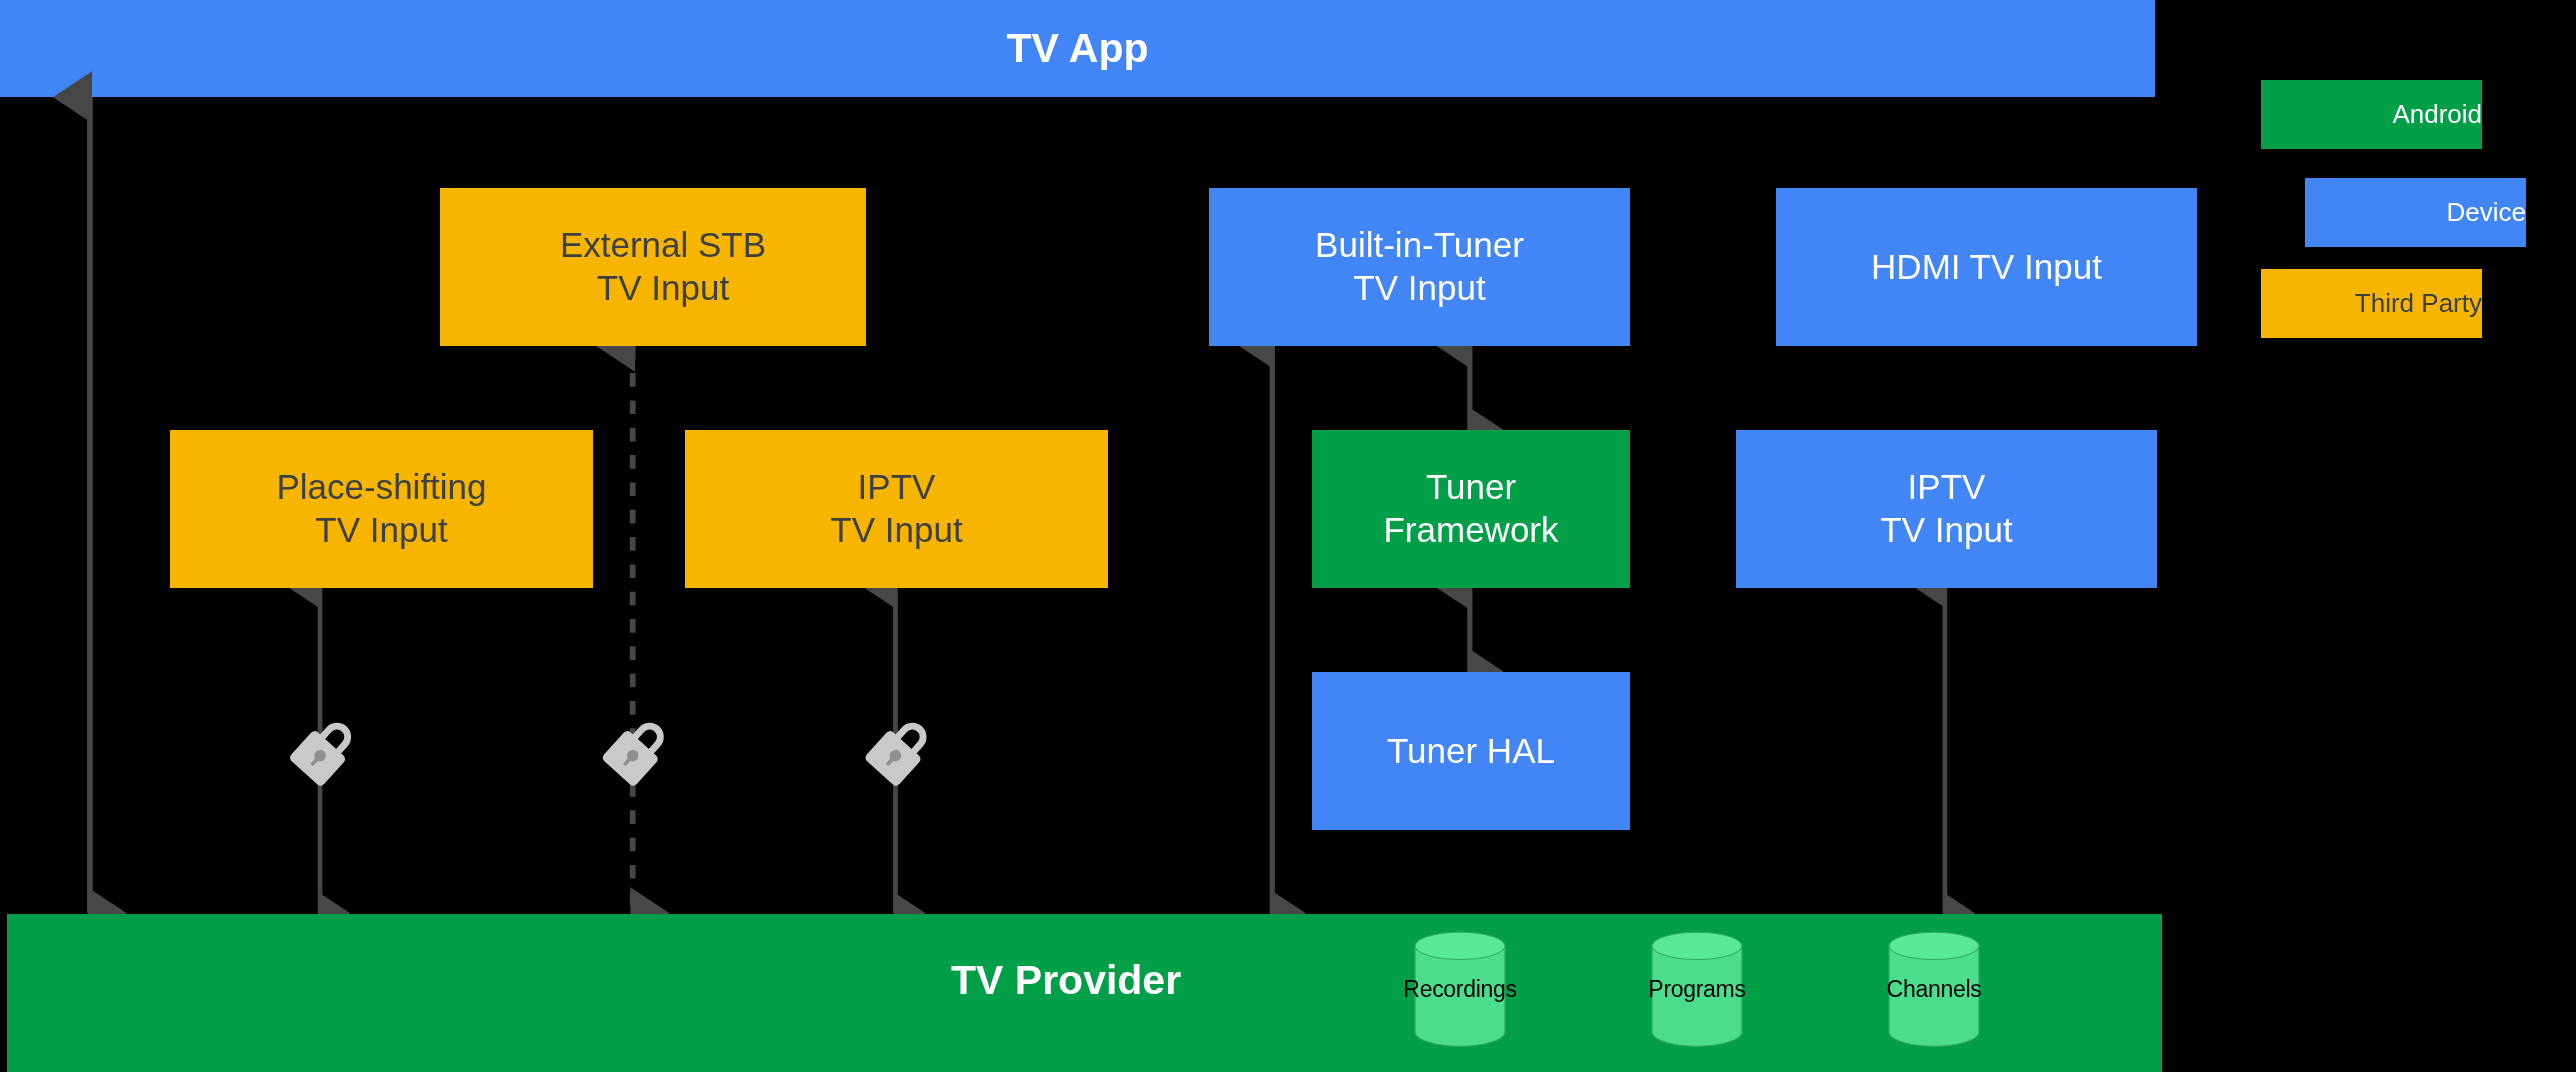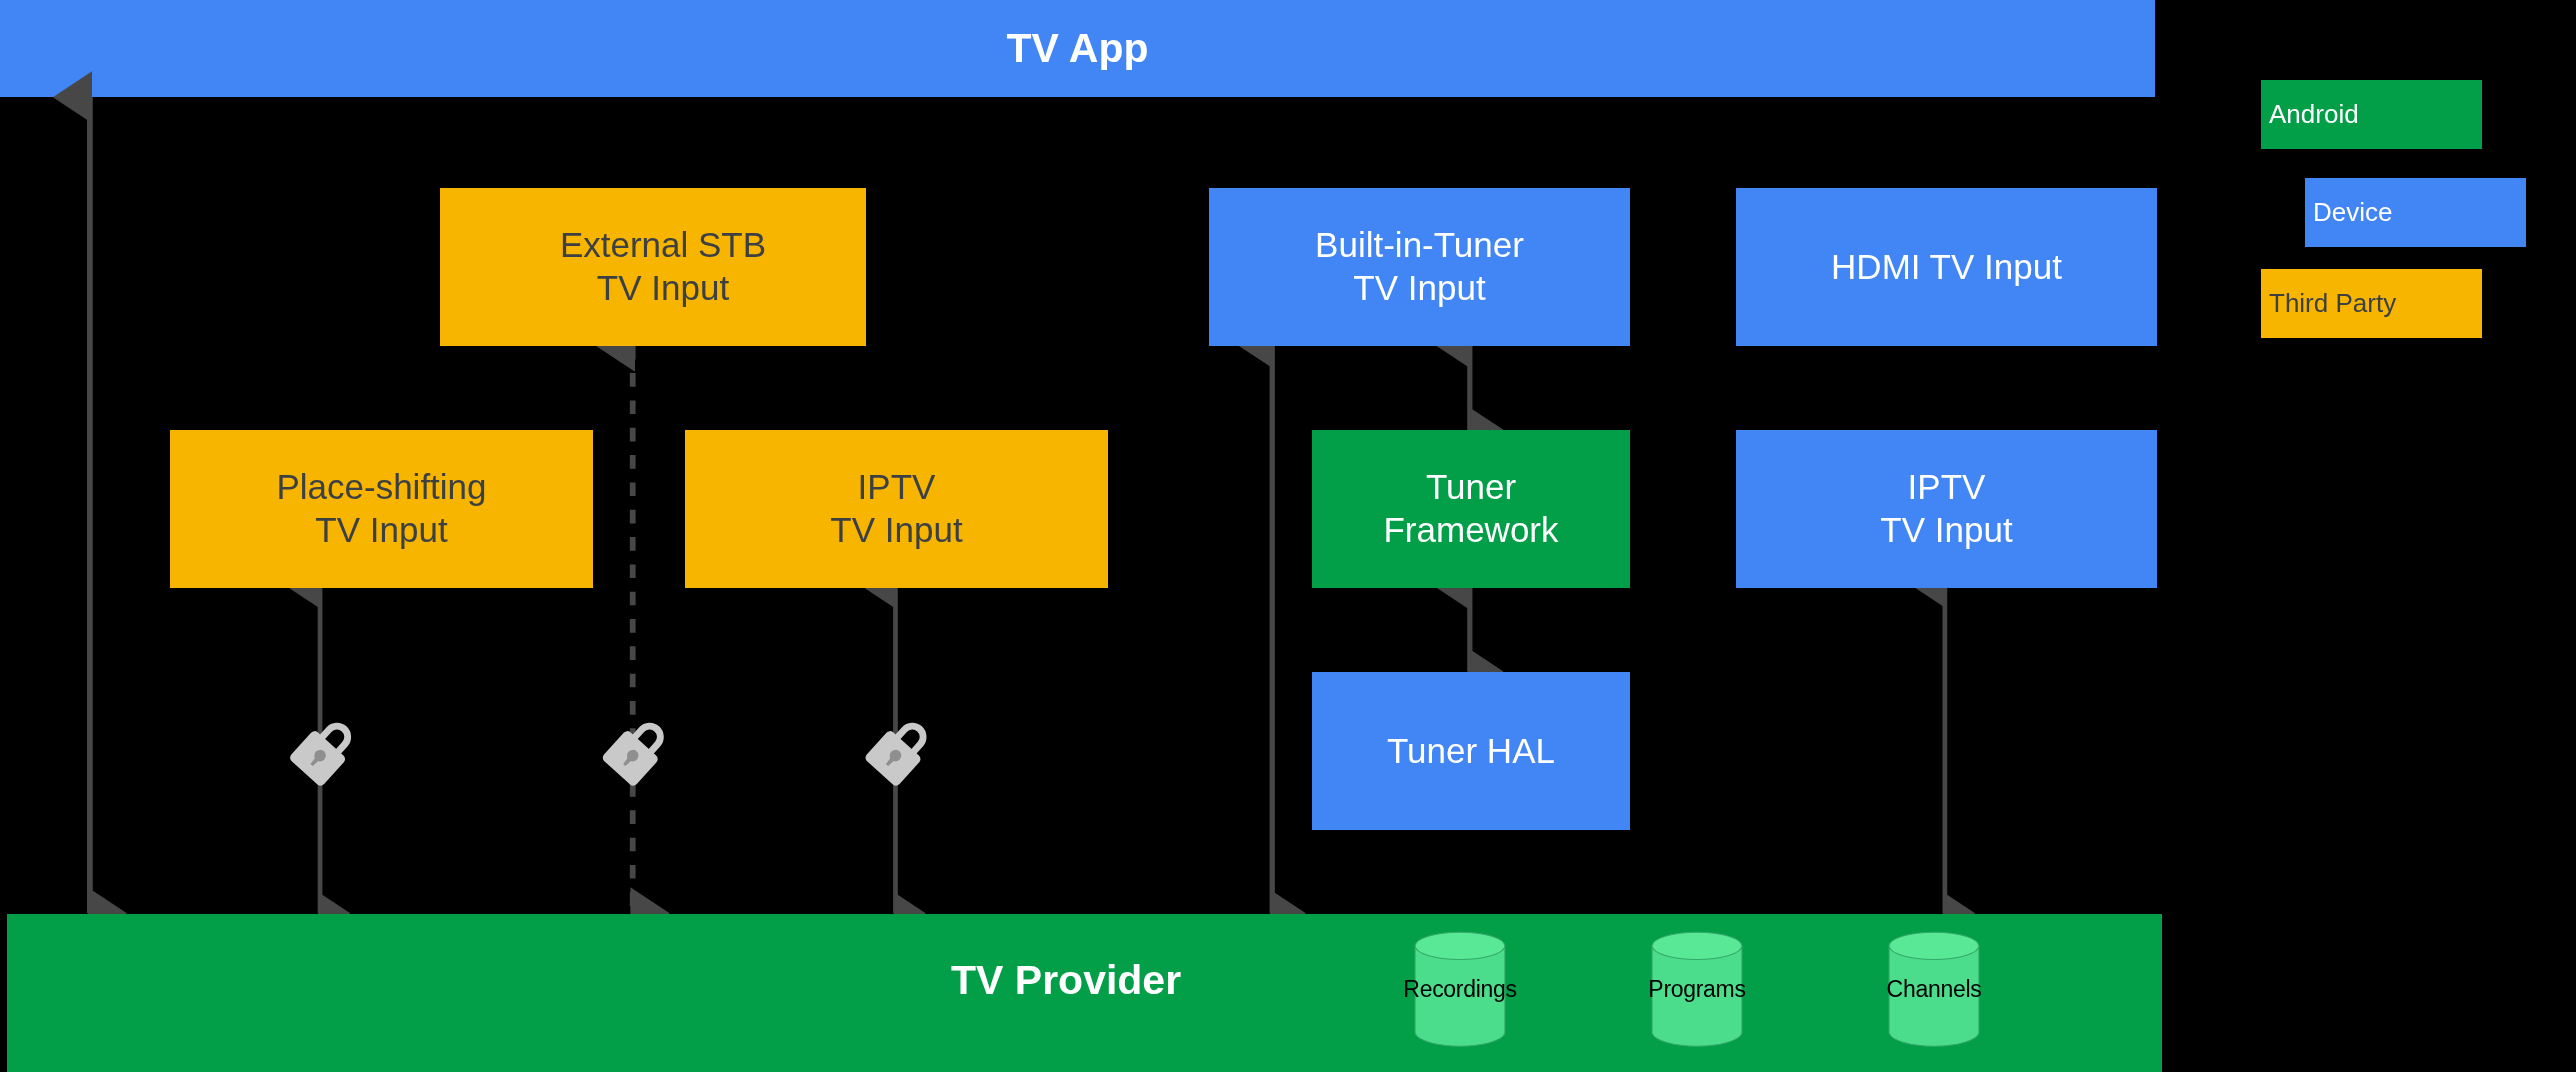--- a/index.html
+++ b/index.html
@@ -43,21 +43,21 @@
   .c-amber  { background: #f7b500; color: #3c4043; }
   .tile-text {
     font-size: 35px;
     font-weight: normal;
   }
   .tile-text.two-line span { display: block; }
   .legend-box {
     position: absolute;
     display: flex;
     align-items: center;
-    justify-content: flex-start;
+    justify-content: flex-end;
     font-size: 26px;
     box-sizing: border-box;
     padding-left: 8px;
   }
   svg.overlay {
     position: absolute;
     left: 0;
     top: 0;
     width: 2576px;
     height: 1072px;
@@ -181,21 +181,21 @@
     <div class="tile-text two-line">
       <span>Tuner</span>
       <span>Framework</span>
     </div>
   </div>
 
   <div class="box c-blue" style="left:1312px; top:672px; width:318px; height:158px;">
     <div class="tile-text">Tuner HAL</div>
   </div>
 
-  <div class="box c-blue" style="left:1736px; top:188px; width:421px; height:158px;">
+  <div class="box c-blue" style="left:1776px; top:188px; width:421px; height:158px;">
     <div class="tile-text">HDMI TV Input</div>
   </div>
 
   <div class="box c-blue" style="left:1736px; top:430px; width:421px; height:158px;">
     <div class="tile-text two-line">
       <span>IPTV</span>
       <span>TV Input</span>
     </div>
   </div>
 

